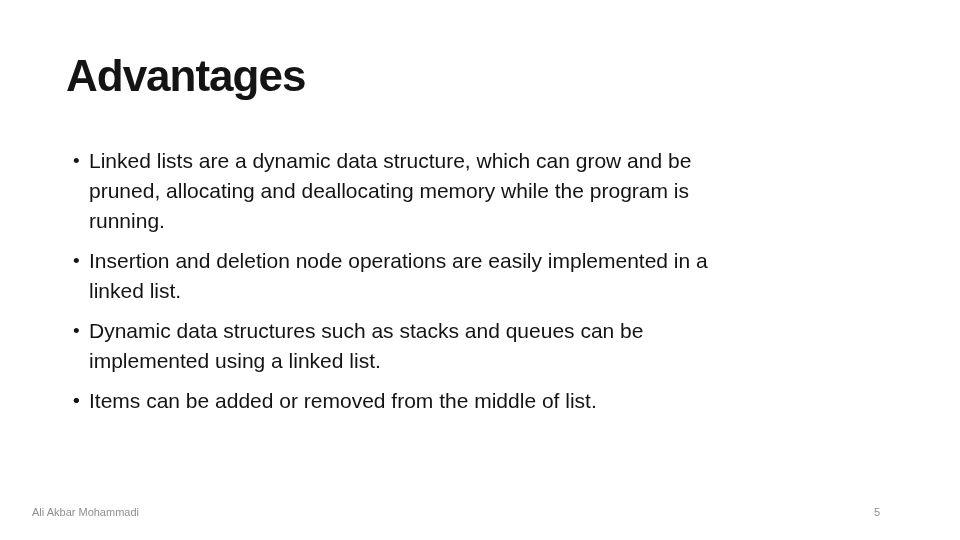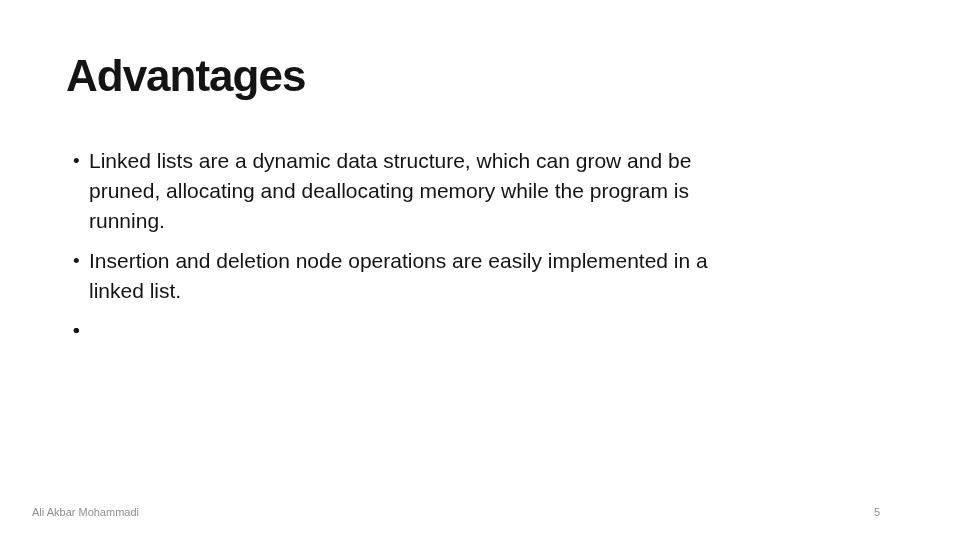--- a/index.html
+++ b/index.html
@@ -90,26 +90,29 @@
 pruned, allocating and deallocating memory while the program is
 running.</span>
     </li>
     <li>
       <span class="dot">•</span>
       <span class="txt">Insertion and deletion node operations are easily implemented in a
 linked list.</span>
     </li>
     <li>
       <span class="dot">•</span>
+      <span class="txt">Dynamic data structures such as stacks and queues can be
+implemented using a linked list.</span>
     </li>
     <li>
       <span class="dot">•</span>
     </li>
     <li>
       <span class="dot">•</span>
+      <span class="txt">Items can be added or removed from the middle of list.</span>
     </li>
   </ul>
 
   <div class="footer">Ali Akbar Mohammadi</div>
 
   <div class="slide-number">5</div>
 
 </div>
 
 </body></html>

